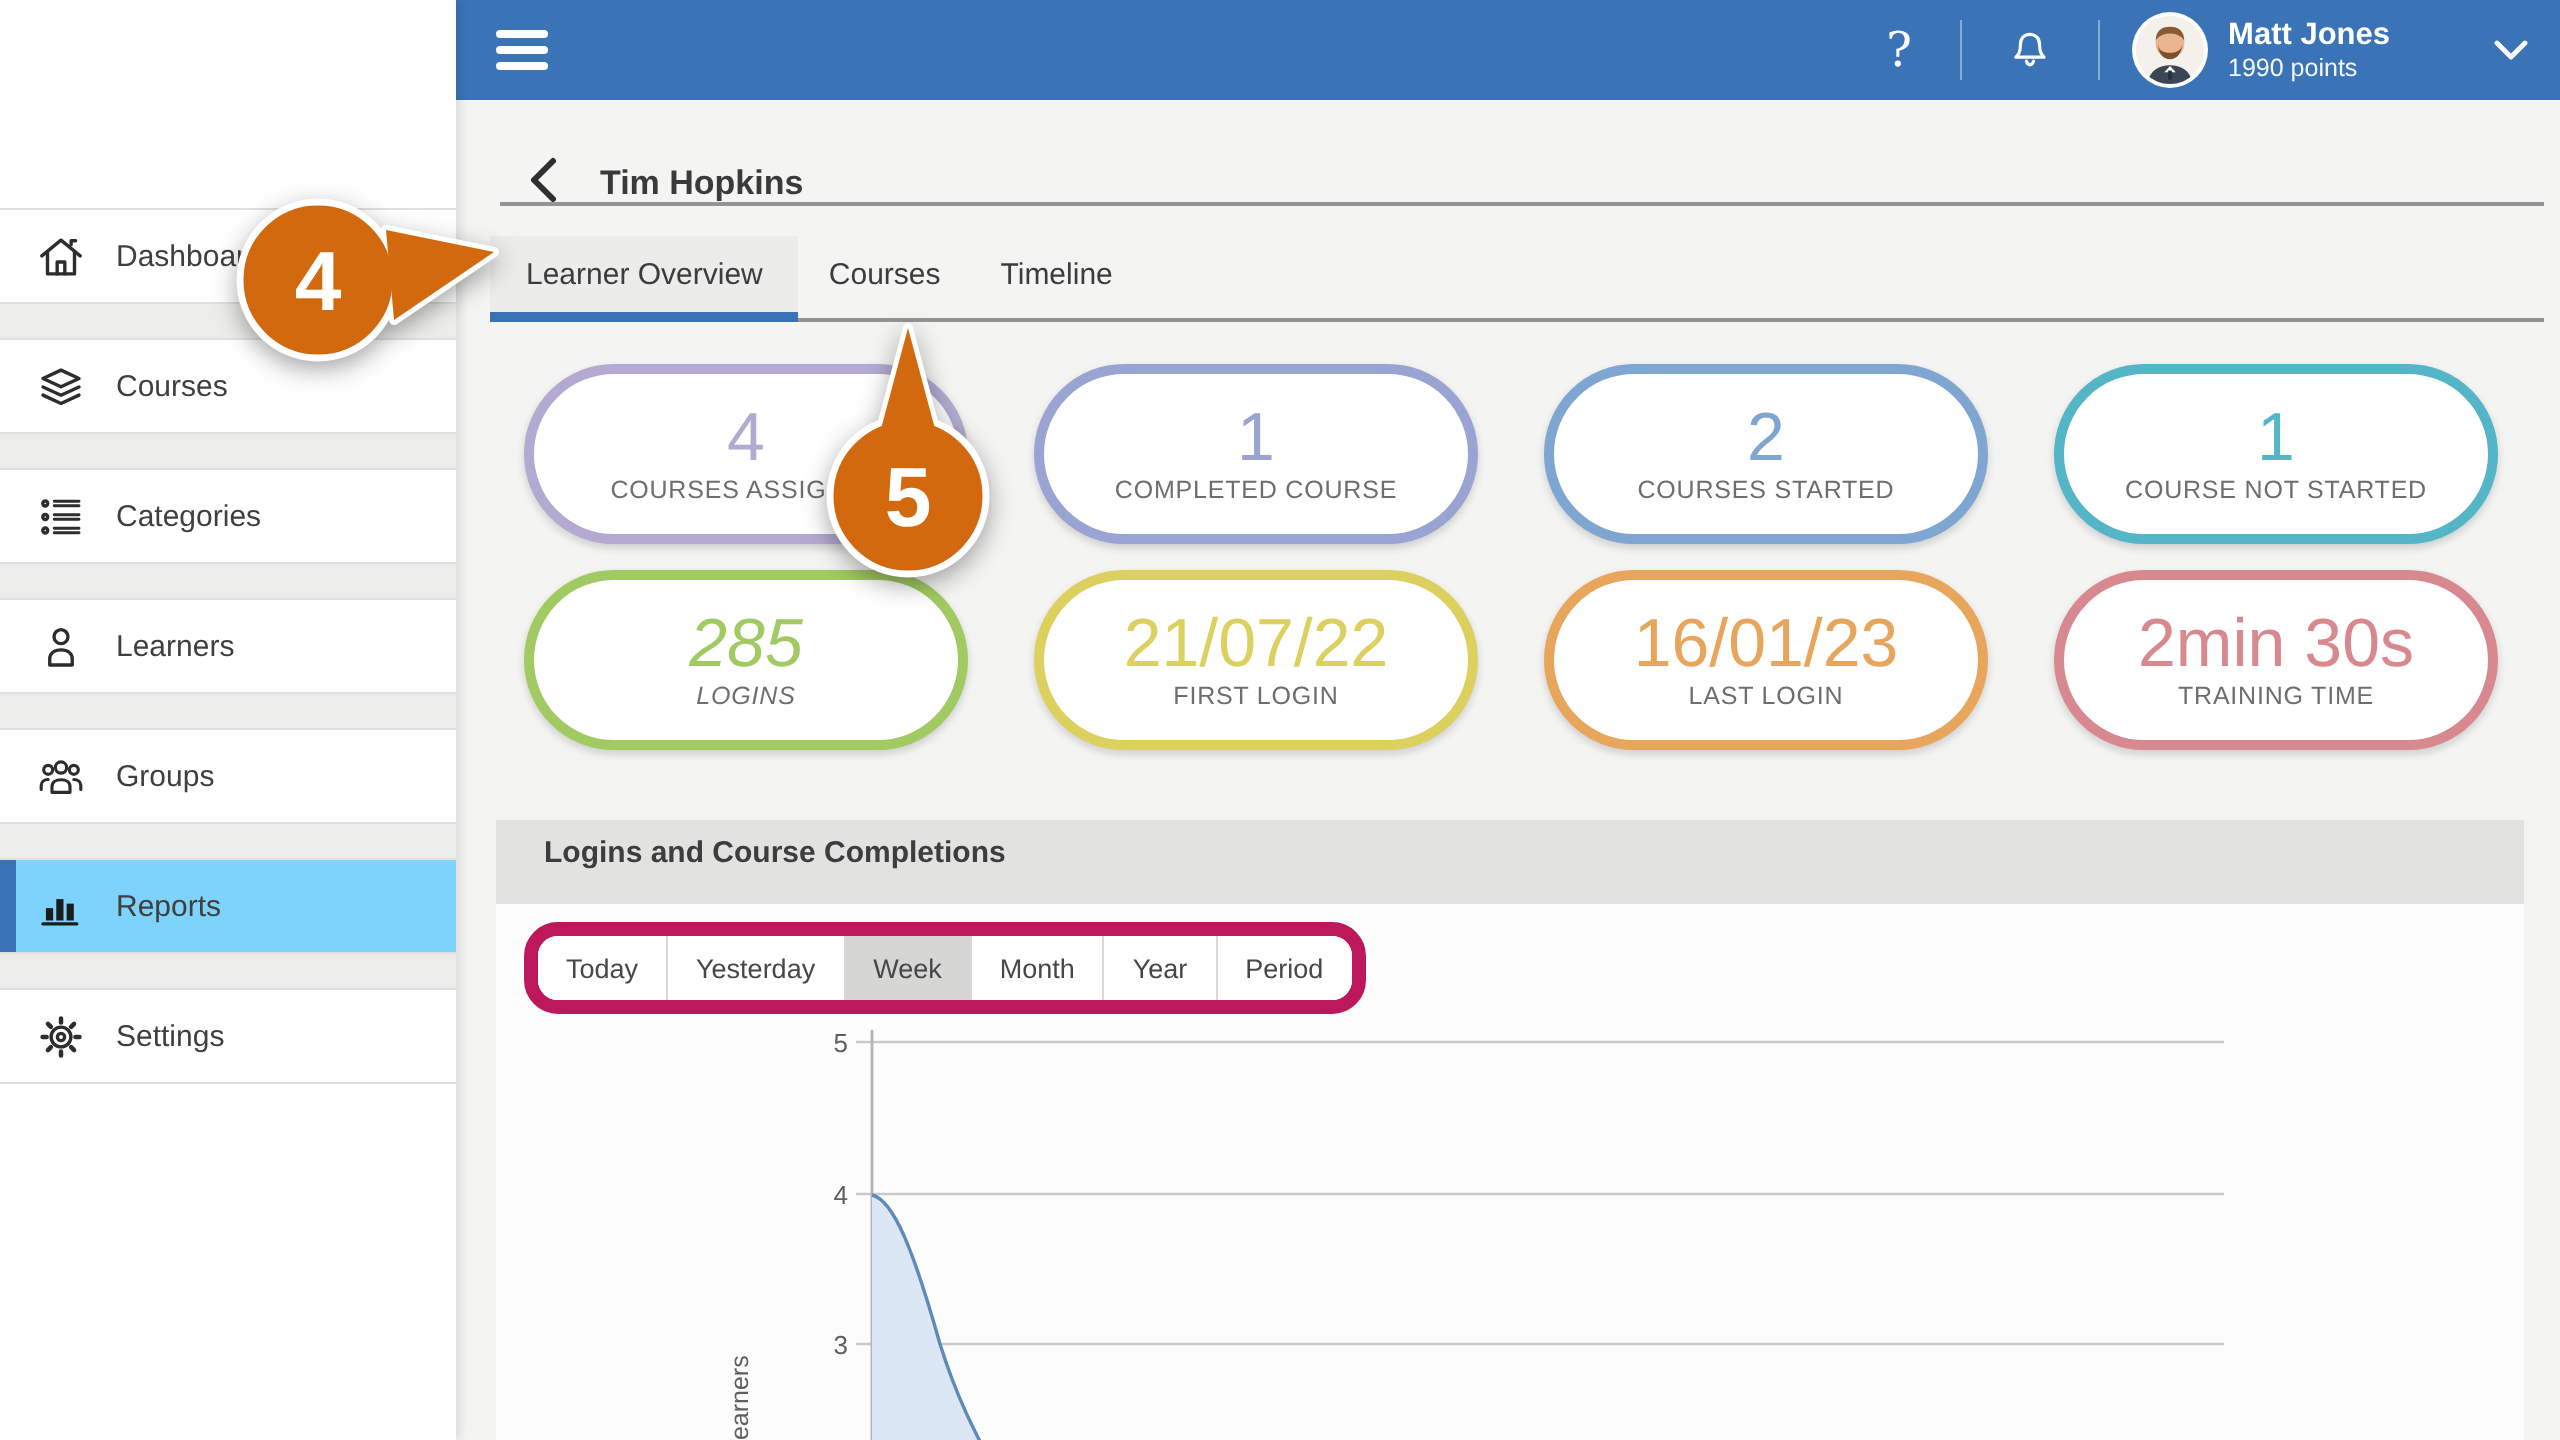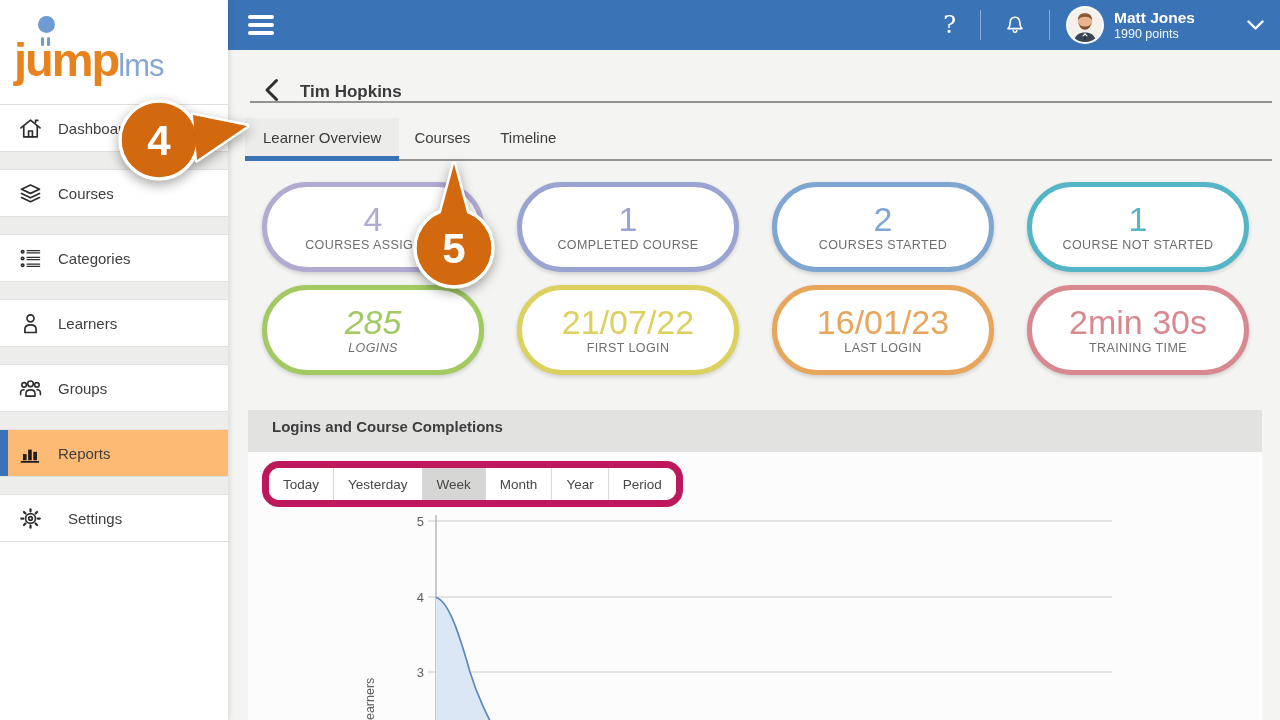--- a/index.html
+++ b/index.html
@@ -12,22 +12,22 @@
              box-shadow:2px 0 5px rgba(0,0,0,.10); z-index:5; }
   .logo-wrap { position:absolute; left:14px; top:6px; width:210px; height:92px; }
   .logo-ball { position:absolute; left:24px; top:10px; width:17px; height:17px; border-radius:50%; background:#6f9bd3; }
   .logo-dash { position:absolute; width:3px; height:9px; background:#6f9bd3; border-radius:2px; }
   .logo-text { position:absolute; left:0px; top:26px; white-space:nowrap; }
   .logo-jump { font-size:47px; font-weight:bold; color:#e8821d; letter-spacing:-2px; }
   .logo-lms  { font-size:31px; font-weight:normal; color:#86a6d5; letter-spacing:-1px; }
   .nav { position:absolute; left:0; top:104px; width:228px; background:#ededec; }
   .nav-item { height:48px; margin-bottom:17px; background:#fff; border-top:1px solid #e0e0e0; border-bottom:1px solid #e0e0e0;
               display:flex; align-items:center; padding-left:17px; cursor:pointer; }
-  .nav-item:last-child { margin-bottom:0;gap:10px; }
-  .nav-item.active { background:#fdba74; box-shadow:inset 8px 0 0 #3a74b7; }
+  .nav-item:last-child { margin-bottom:0; }
+  .nav-item.active { background:#7dd3fc; box-shadow:inset 8px 0 0 #3a74b7; }
   .nav-icon { width:27px; height:27px; margin-right:14px; flex:0 0 auto; }
   .nav-label { font-size:15px; color:#3f3f3f; }
 
   
   .topbar { position:absolute; left:228px; top:0; width:1052px; height:50px; background:#3a74b7;
             display:flex; align-items:center; z-index:4; }
   .hamburger { margin-left:20px; width:26px; cursor:pointer; }
   .hamburger div { height:3.5px; background:#fff; border-radius:2px; margin-bottom:4.5px; }
   .hamburger div:last-child { margin-bottom:0; }
   .tb-right { margin-left:auto; display:flex; align-items:center; height:100%; }
@@ -79,28 +79,20 @@
   
   .badge { position:absolute; filter:drop-shadow(0 4px 6px rgba(0,0,0,.35)); z-index:20; }
   .badge text { font-weight:bold; font-family:"Liberation Sans","DejaVu Sans",sans-serif; }
 </style>
 </head>
 <body>
 
 <div class="stage">
 
   <div class="sidebar">
-    <div class="logo-wrap">
-      <div class="logo-ball"></div>
-      <div class="logo-dash" style="left:27px; top:31px;"></div>
-      <div class="logo-dash" style="left:33px; top:31px;"></div>
-      <div class="logo-text">
-        <span class="logo-jump">jump</span><span class="logo-lms">lms</span>
-      </div>
-    </div>
 
     <div class="nav">
       <div class="nav-item">
         <svg class="nav-icon" viewBox="0 0 24 24" fill="none" stroke="#2d2d2d" stroke-width="1.5" stroke-linecap="round" stroke-linejoin="round">
           <path d="M3.5 11.5 L12 4.5 L20.5 11.5"></path>
             <path d="M6 9.8 V19.5 H18 V9.8"></path>
             <path d="M10.3 19.5 V14.2 H13.7 V19.5"></path>
             <path d="M16.5 6.5 V4.8 H18.5"></path>
         </svg>
         <span class="nav-label">Dashboard</span>

